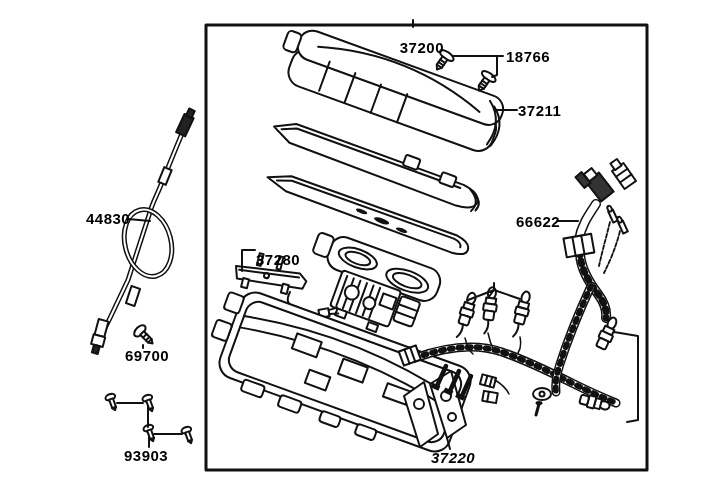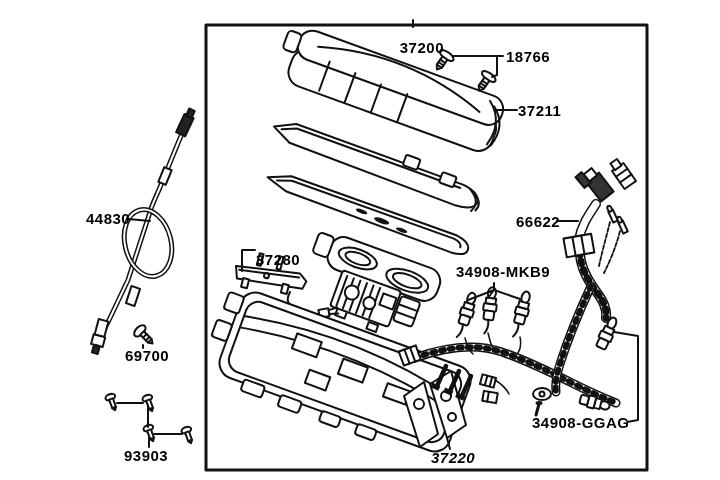--- a/index.html
+++ b/index.html
@@ -314,20 +314,18 @@
           <rect x="-4.5" y="4" width="9" height="8" rx="2" fill="#fff"></rect>
       </g>
       <path d="M 614,332 L 638,336 L 638,420 L 627,422"></path>
     </g>
   </svg>
 
   <div class="part-label lbl-assembly">37200</div>
   <div class="part-label lbl-37213">18766</div>
   <div class="part-label lbl-37211">37211</div>
   <div class="part-label lbl-37224">66622</div>
-  <div class="part-label lbl-mkb9">34908-MKB9</div>
   <div class="part-label lbl-44830">44830</div>
   <div class="part-label lbl-37280">37280</div>
   <div class="part-label lbl-93700">69700</div>
   <div class="part-label lbl-93903">93903</div>
-  <div class="part-label lbl-ggag">34908-GGAG</div>
   <div class="part-label lbl-37220">37220</div>
 </div>
 
 </body></html>

